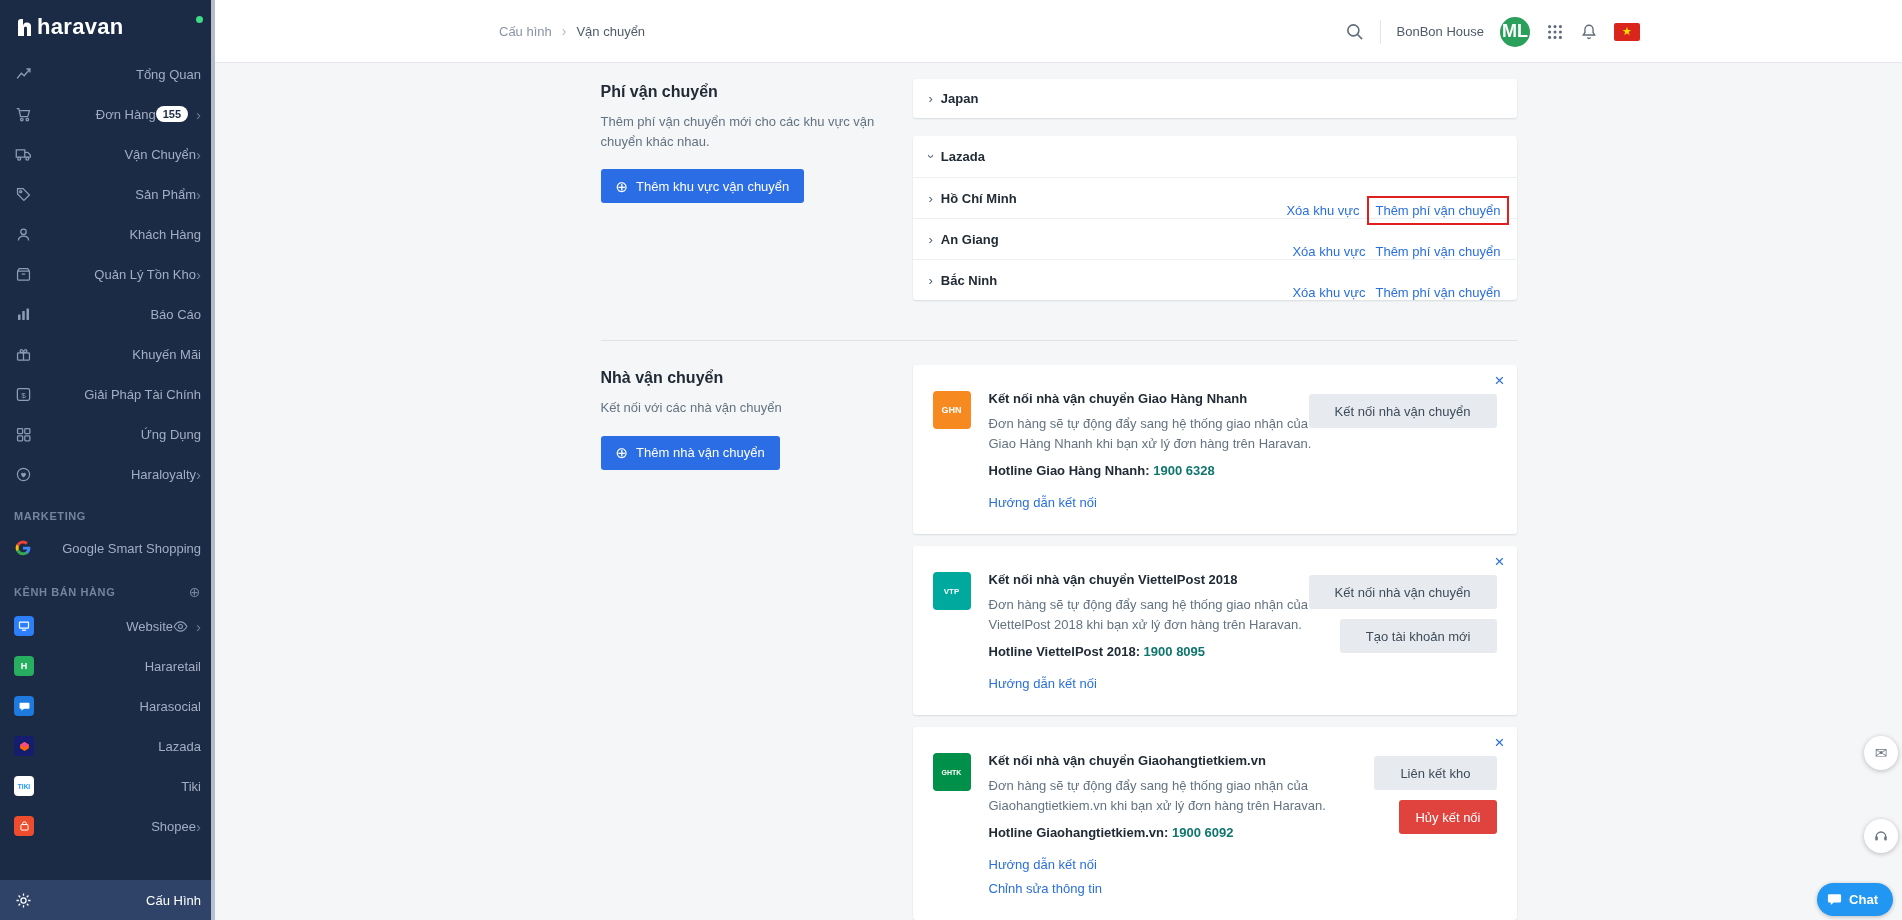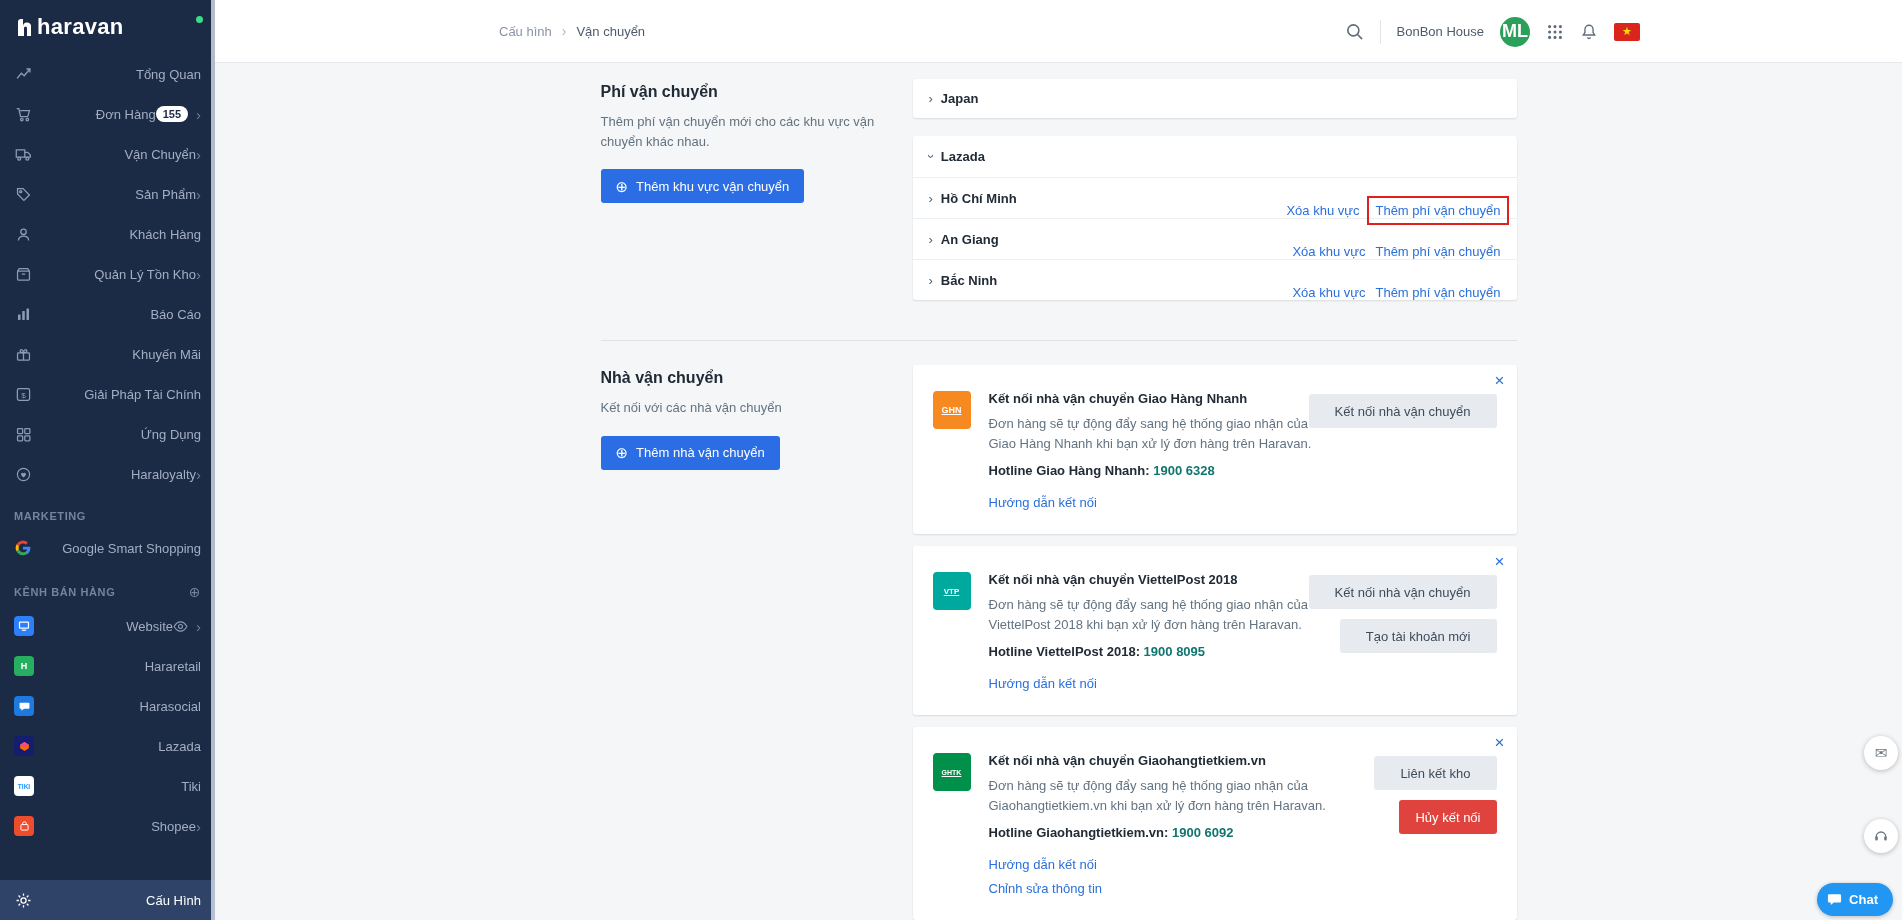--- a/index.html
+++ b/index.html
@@ -92,21 +92,21 @@
   .zchev { color:#566173; font-size:13px; line-height:1; }
   .zchev.rot { display:inline-block; transform:rotate(90deg); }
   .hl-box { border:2px solid #e01f1f; padding:5px 6px; margin:-7px -8px -7px -2px; }
 
   .divider { border:none; border-top:1px solid #dfe3e8; margin:40px 0 24px; }
 
   
   .carrier-card { position:relative; display:flex; padding:26px 20px 24px; margin-bottom:12px; }
   .clogo {
     width:38px; height:38px; border-radius:4px; margin-right:18px; flex:none;
-    display:flex; align-items:center; justify-content:center; color:#fff; font-weight:bold;text-decoration:underline;
+    display:flex; align-items:center; justify-content:center; color:#fff; font-weight:bold;
   }
   .clogo.ghn { background:#f6891f; font-size:9px; }
   .clogo.vtp { background:#00a99d; font-size:8px; }
   .clogo.ghtk { background:#00904a; font-size:7px; }
   .ctext { width:348px; flex:none; }
   .ctitle { font-size:13px; font-weight:bold; color:#212b36; margin-bottom:8px; }
   .cdesc { font-size:13px; color:#637381; line-height:1.5; }
   .hotline { margin-top:10px; font-size:13px; }
   .hotline b { color:#212b36; }
   .hotline .phone { color:#0f766e;font-weight:bold; }

